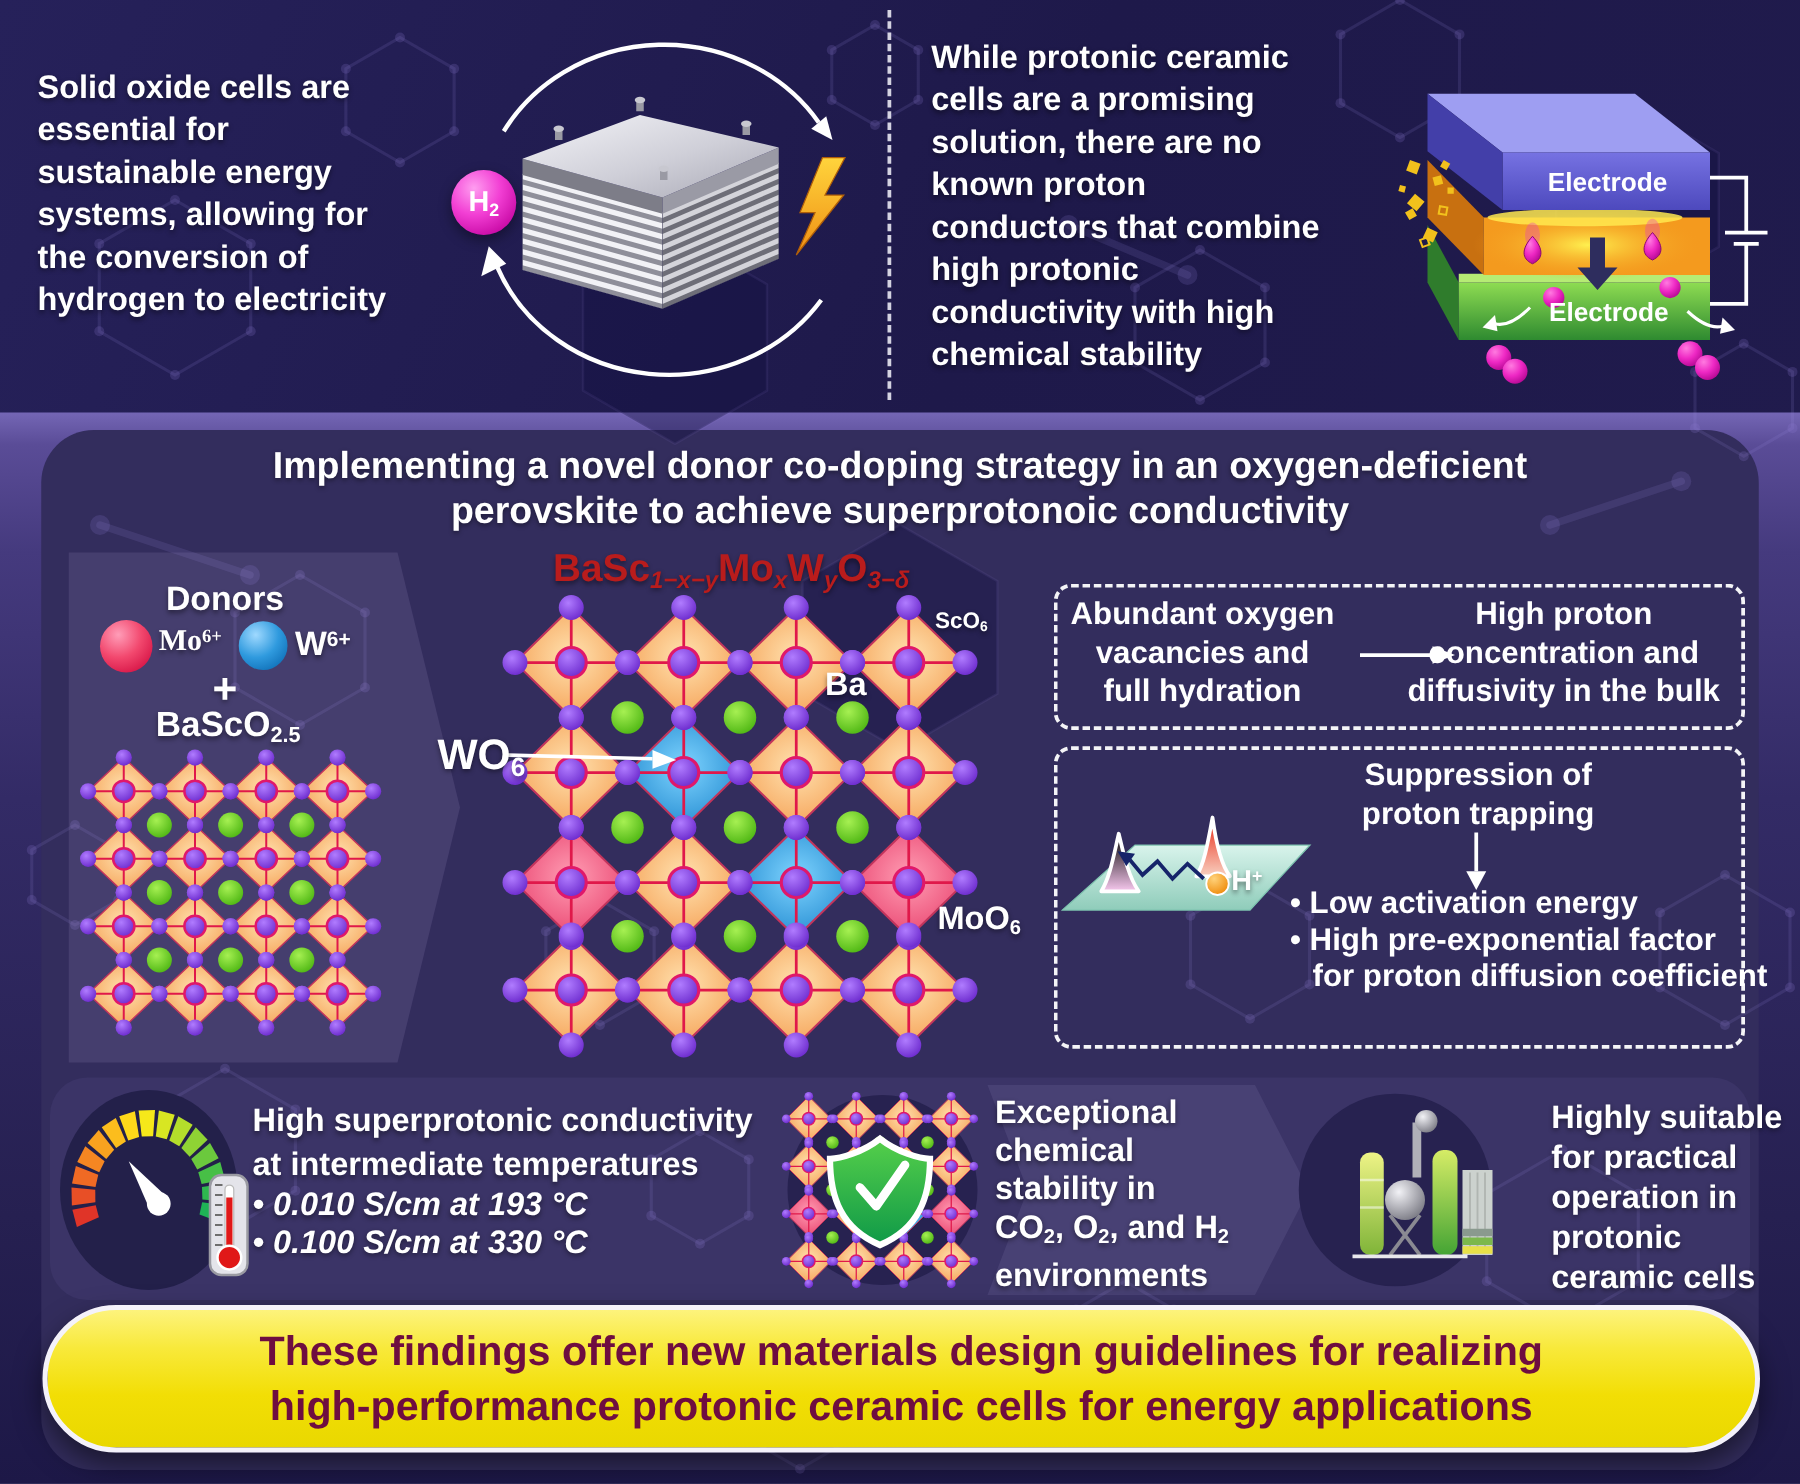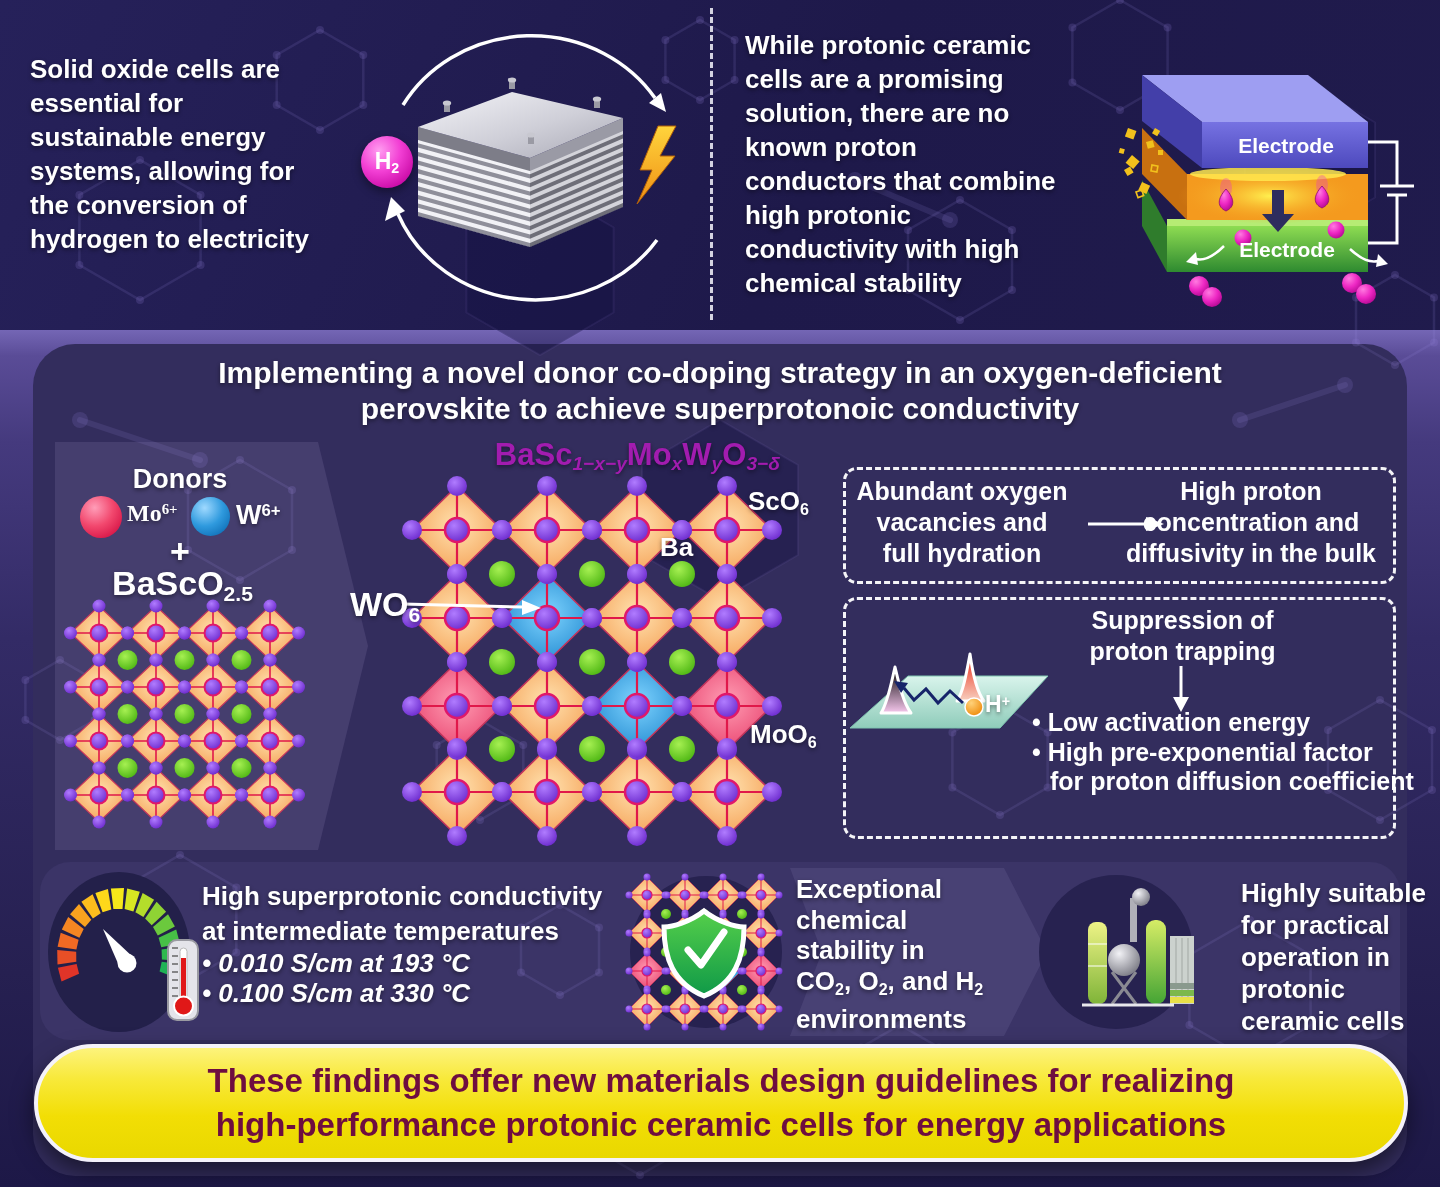--- a/index.html
+++ b/index.html
@@ -19,21 +19,21 @@
   
   .introline{font-size:26px;line-height:34px;font-weight:bold;white-space:nowrap;}
   .title-line{left:33px;width:1374px;text-align:center;font-size:30px;font-weight:bold;}
   .boxline{font-size:25px;line-height:31px;font-weight:bold;text-align:center;}
   .bullline{font-size:25px;line-height:29.5px;font-weight:bold;white-space:nowrap;}
   .indent{padding-left:18px;}
   .resline{font-size:26px;font-weight:bold;white-space:nowrap;}
   .sub{font-size:0.62em;vertical-align:-0.28em;}
   .sup{font-size:0.62em;vertical-align:0.45em;}
   .it{font-style:italic;}
-  #formula{color:#a21caf;font-size:31px;font-weight:bold;text-align:right;width:390px;left:390px;top:437px;}
+  #formula{color:#b91c1c;font-size:31px;font-weight:bold;text-align:center;width:390px;left:390px;top:437px;}
   .sphere{border-radius:50%;}
   #h2-sphere{left:361px;top:136px;width:52px;height:52px;border-radius:50%;
     background:radial-gradient(circle at 35% 28%,#ff9df0 0%,#f23fd4 42%,#cb0da8 78%,#970b80 100%);
     display:flex;align-items:center;justify-content:center;font-size:23px;font-weight:bold;box-shadow:0 4px 10px rgba(0,0,0,.4);}
   #mo-sphere{left:80px;top:496px;width:42px;height:42px;
     background:radial-gradient(circle at 35% 28%,#ff9db8 0%,#f2486e 45%,#d51244 85%);}
   #w-sphere{left:191px;top:497px;width:39px;height:39px;
     background:radial-gradient(circle at 35% 28%,#9fd9ff 0%,#2f9ade 48%,#0c6cb4 88%);}
   #divider{left:710px;top:8px;height:312px;width:0;border-left:3px dashed #e8e8f2;opacity:.9;}
   .dashed-box{border:3px dashed rgba(255,255,255,.95);border-radius:14px;}
@@ -866,24 +866,24 @@
 <div class="abs z4 shadow" id="formula">
   <span>BaSc</span><span class="sub it">1−x−y</span><span>Mo</span><span class="sub it">x</span><span>W</span><span class="sub it">y</span><span>O</span><span class="sub it">3−δ</span>
 </div>
 
 <div class="abs z4 shadow" style="left:120px;top:464px;width:120px;text-align:center;font-size:27px;font-weight:bold;">Donors</div>
 <div class="abs z4 sphere" id="mo-sphere"></div>
 <div class="abs z4 shadow" style="left:127px;top:500px;font-size:24px;font-weight:bold;font-family:Liberation Serif, serif;"><span>Mo</span><span class="sup">6+</span></div>
 <div class="abs z4 sphere" id="w-sphere"></div>
 <div class="abs z4 shadow" style="left:236px;top:500px;font-size:27px;font-weight:bold;"><span>W</span><span class="sup">6+</span></div>
 <div class="abs z4 shadow" style="left:150px;top:532px;width:60px;text-align:center;font-size:34px;font-weight:bold;">+</div>
-<div class="abs z4 shadow" style="left:110px;top:564px;width:145px;text-align:center;font-size:34px;font-weight:bold;"><span>BaScO</span><span class="sub">2.5</span></div>
+<div class="abs z4 shadow" style="left:110px;top:564px;width:145px;text-align:center;font-size:28px;font-weight:bold;"><span>BaScO</span><span class="sub">2.5</span></div>
 
 <div class="abs z4 shadow" style="left:350px;top:585px;font-size:34px;font-weight:bold;"><span>WO</span><span class="sub">6</span></div>
-<div class="abs z4 shadow" style="left:748px;top:486px;font-size:26px;font-weight:bold;"><span>ScO</span><span class="sub">6</span></div>
+<div class="abs z4 shadow" style="left:748px;top:486px;font-size:18px;font-weight:bold;"><span>ScO</span><span class="sub">6</span></div>
 <div class="abs z4 shadow" style="left:660px;top:532px;font-size:26px;font-weight:bold;">Ba</div>
 <div class="abs z4 shadow" style="left:750px;top:719px;font-size:26px;font-weight:bold;"><span>MoO</span><span class="sub">6</span></div>
 
 <div class="abs z4" style="left:852px;top:476px;width:220px;">
   <div class="boxline">Abundant oxygen</div>
   <div class="boxline">vacancies and</div>
   <div class="boxline">full hydration</div>
 </div>
 <div class="abs z4" style="left:1118px;top:476px;width:266px;">
   <div class="boxline">High proton</div>

